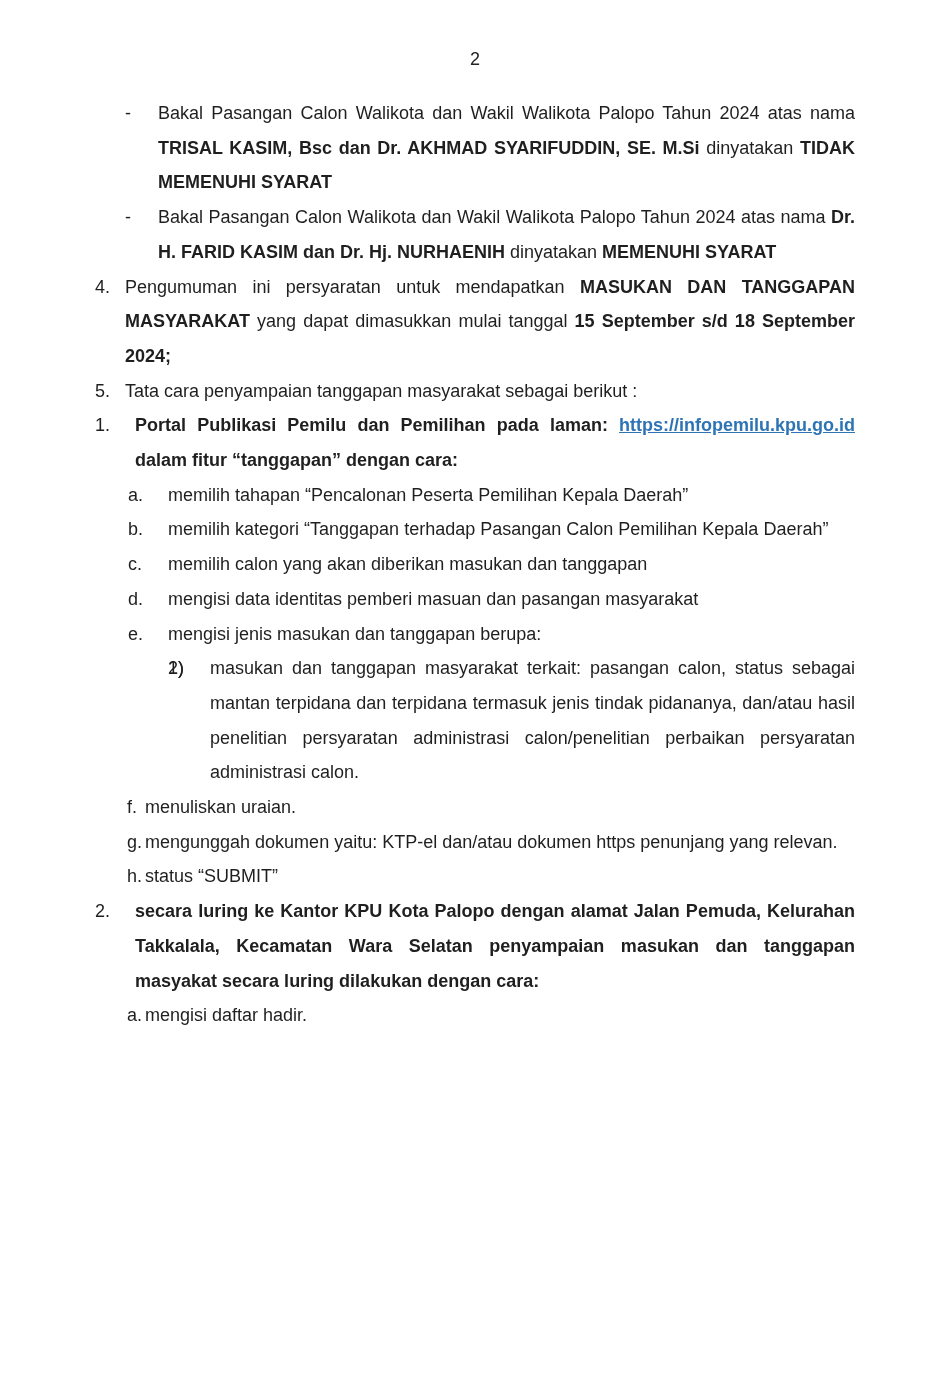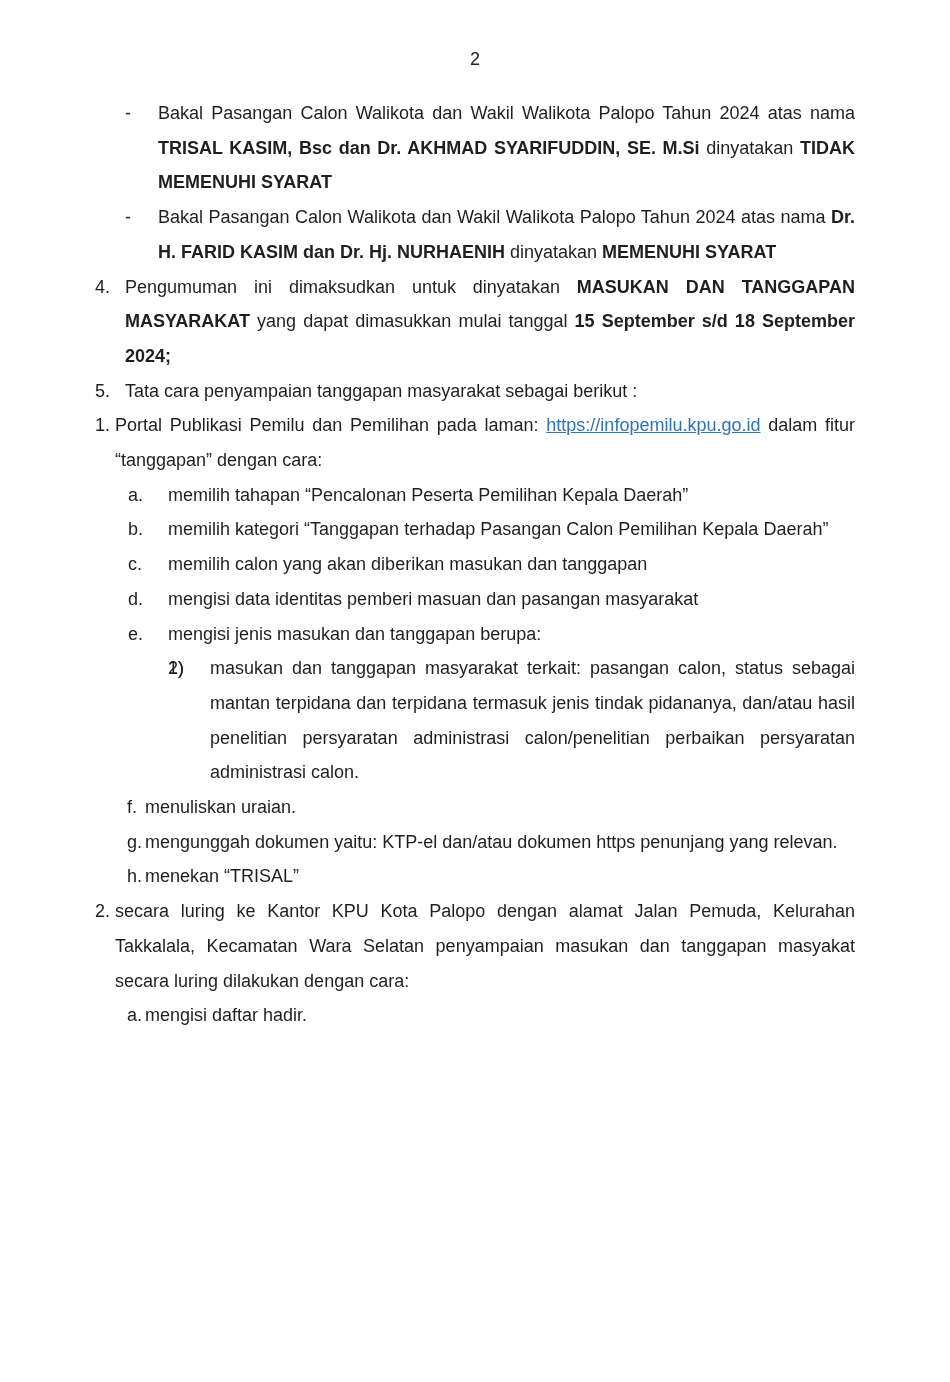--- a/index.html
+++ b/index.html
@@ -10,21 +10,21 @@
   .pagenum{
     padding-top:48px;text-align:center;font-size:18px;line-height:22px;color:#222;
   }
   .content{margin:26px 95px 0 95px;}
   .block{position:relative;line-height:34.7px;}
   .marker{position:absolute;top:0;left:0;white-space:nowrap;}
   .bt{text-align:justify;}
   
   .b-dash .marker{left:30px;}  .b-dash .bt{margin-left:63px;}
   .b-n1   .marker{left:0;}     .b-n1   .bt{margin-left:30px;}
-  .b-n2   .marker{left:0;}     .b-n2   .bt{margin-left:20px;}
+  .b-n2   .marker{left:0;}     .b-n2   .bt{margin-left:40px;font-weight:bold;}
   .b-p    .bt{margin-left:0;}
   .b-a1   .marker{left:33px;}  .b-a1   .bt{margin-left:73px;}
   .b-s1   .marker{left:73px;}  .b-s1   .bt{margin-left:115px;}
   .b-a2   .marker{left:32px;}  .b-a2   .bt{margin-left:50px;}
   .bold{font-weight:bold;}
   a.lnk{text-decoration:underline;cursor:pointer;}
 </style>
 </head>
 <body>
 
@@ -34,21 +34,21 @@
       <div class="block b-dash">
         <span class="marker">-</span>
         <div class="bt"><span>Bakal Pasangan Calon Walikota dan Wakil Walikota Palopo Tahun 2024 atas nama </span><span class="bold">TRISAL KASIM, Bsc dan Dr. AKHMAD SYARIFUDDIN, SE. M.Si</span><span> dinyatakan </span><span class="bold">TIDAK MEMENUHI SYARAT</span></div>
       </div>
       <div class="block b-dash">
         <span class="marker">-</span>
         <div class="bt"><span>Bakal Pasangan Calon Walikota dan Wakil Walikota Palopo Tahun 2024 atas nama </span><span class="bold">Dr. H. FARID KASIM dan Dr. Hj. NURHAENIH</span><span> dinyatakan </span><span class="bold">MEMENUHI SYARAT</span></div>
       </div>
       <div class="block b-n1">
         <span class="marker">4.</span>
-        <div class="bt"><span>Pengumuman ini dimaksudkan untuk dinyatakan </span><span class="bold">MASUKAN DAN TANGGAPAN MASYARAKAT</span><span> yang dapat dimasukkan mulai tanggal </span><span class="bold">15 September s/d 18 September 2024;</span></div>
+        <div class="bt"><span>Pengumuman ini persyaratan untuk mendapatkan </span><span class="bold">MASUKAN DAN TANGGAPAN MASYARAKAT</span><span> yang dapat dimasukkan mulai tanggal </span><span class="bold">15 September s/d 18 September 2024;</span></div>
       </div>
       <div class="block b-n1">
         <span class="marker">5.</span>
         <div class="bt"><span>Tata cara penyampaian tanggapan masyarakat sebagai berikut :</span></div>
       </div>
       <div class="block b-n2">
         <span class="marker">1.</span>
         <div class="bt"><span>Portal Publikasi Pemilu dan Pemilihan pada laman: </span><a class="lnk" href="#" style="color: rgb(46, 116, 181);">https://infopemilu.kpu.go.id</a><span> dalam fitur “tanggapan” dengan cara:</span></div>
       </div>
       <div class="block b-a1">
@@ -81,21 +81,21 @@
       <div class="block b-a2">
         <span class="marker">f.</span>
         <div class="bt"><span>menuliskan uraian.</span></div>
       </div>
       <div class="block b-a2">
         <span class="marker">g.</span>
         <div class="bt"><span>mengunggah dokumen yaitu: KTP-el dan/atau dokumen https penunjang yang relevan.</span></div>
       </div>
       <div class="block b-a2">
         <span class="marker">h.</span>
-        <div class="bt"><span>menekan “TRISAL”</span></div>
+        <div class="bt"><span>status “SUBMIT”</span></div>
       </div>
       <div class="block b-n2">
         <span class="marker">2.</span>
         <div class="bt"><span>secara luring ke Kantor KPU Kota Palopo dengan alamat Jalan Pemuda, Kelurahan Takkalala, Kecamatan Wara Selatan penyampaian masukan dan tanggapan masyakat secara luring dilakukan dengan cara:</span></div>
       </div>
       <div class="block b-a2">
         <span class="marker">a.</span>
         <div class="bt"><span>mengisi daftar hadir.</span></div>
       </div>
     </div>

